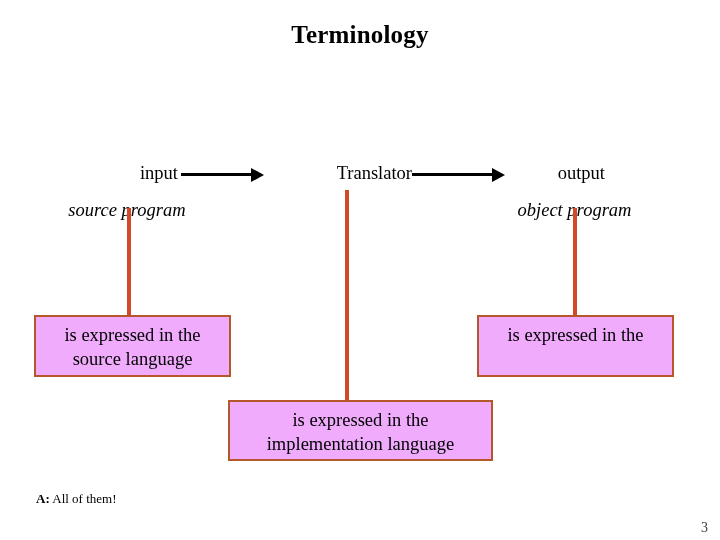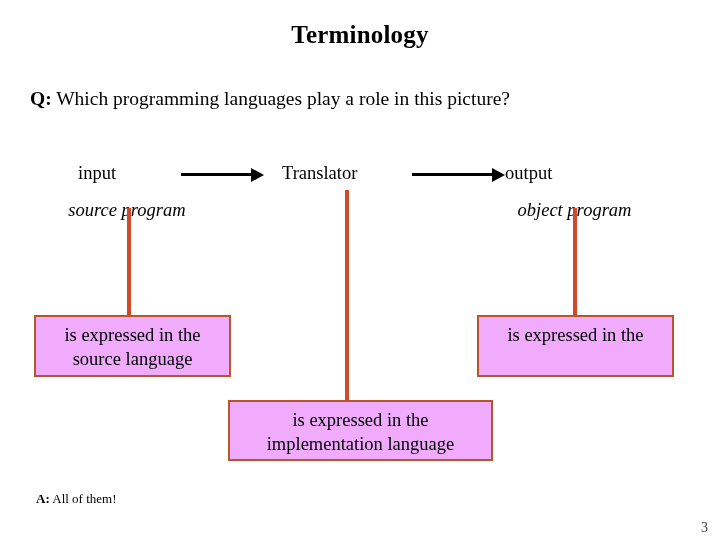--- a/index.html
+++ b/index.html
@@ -55,21 +55,21 @@
   }
   .answer-line .a-mark {
     font-weight: bold;
   }
 
   
   .flow-label {
     position: absolute;
     font-size: 18.5px;
     white-space: nowrap;
-    text-align: left;
+    text-align: right;
   }
   .flow-sub {
     position: absolute;
     font-size: 18.5px;
     font-style: italic;
     white-space: nowrap;
     text-align: center;
   }
 
   .lbl-input    { left: 78px;  top: 163px; width: 100px; }
@@ -145,21 +145,20 @@
     color: #3c3c3c;
   }
 </style>
 </head>
 <body>
 
 <div id="slide">
 
   <div class="slide-title">Terminology</div>
 
-  <div class="question-line"><span class="q-mark">Q:</span><span> Which programming languages play a role in this picture?</span></div>
 
   <div class="flow-label lbl-input">input</div>
   <div class="flow-label lbl-output">output</div>
   <div class="flow-label lbl-transl">Translator</div>
 
   <div class="flow-sub sub-source">source program</div>
   <div class="flow-sub sub-object">object program</div>
 
   <div class="arrow arrow-1">
     <div class="shaft"></div>

